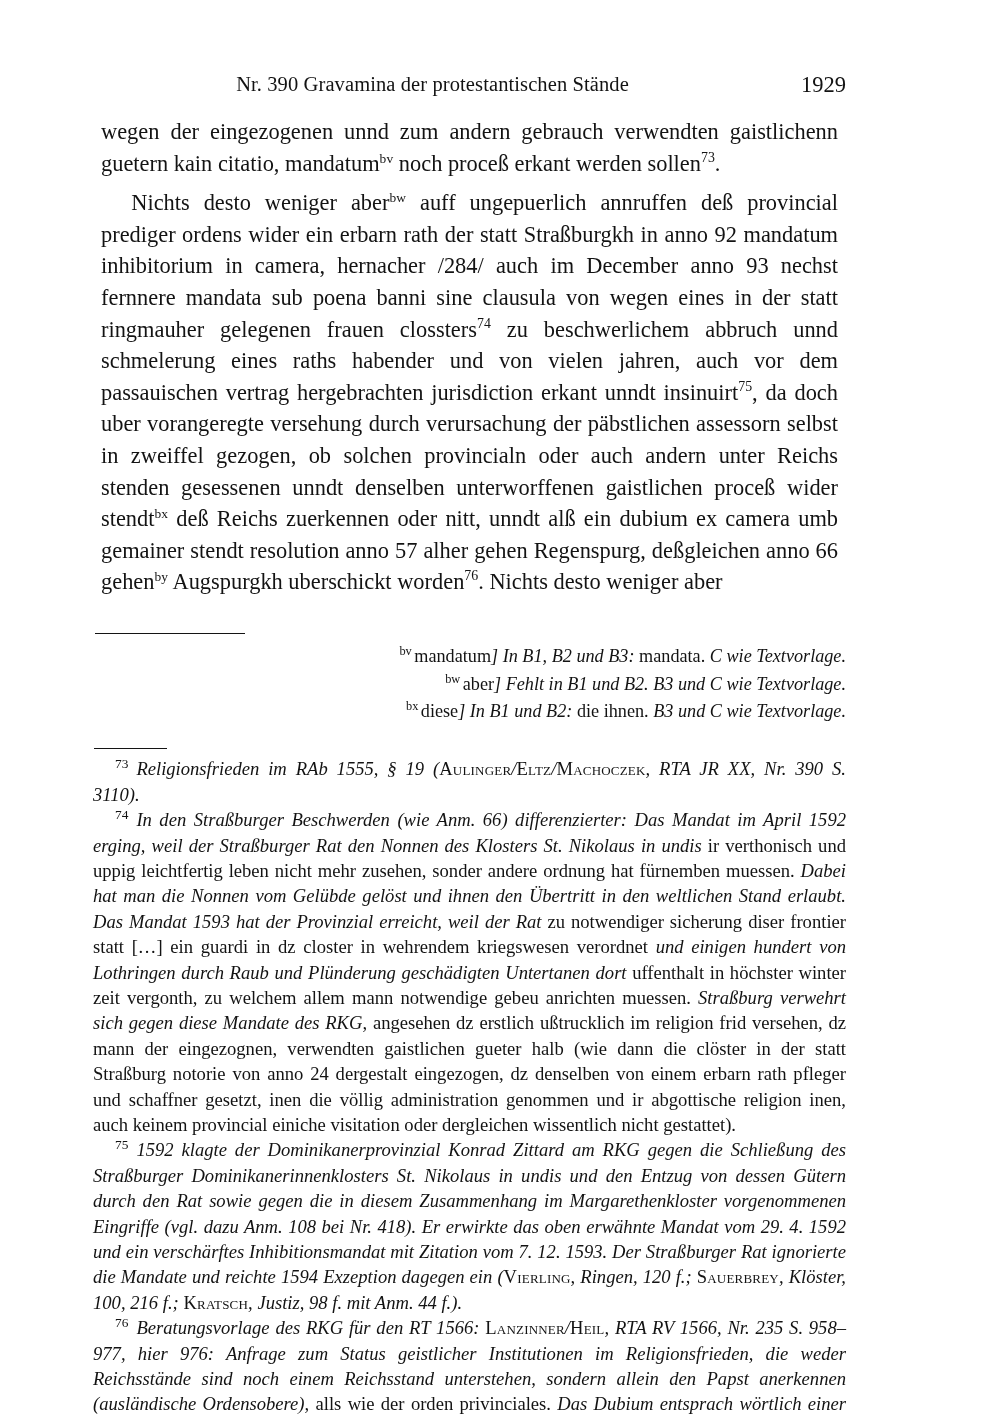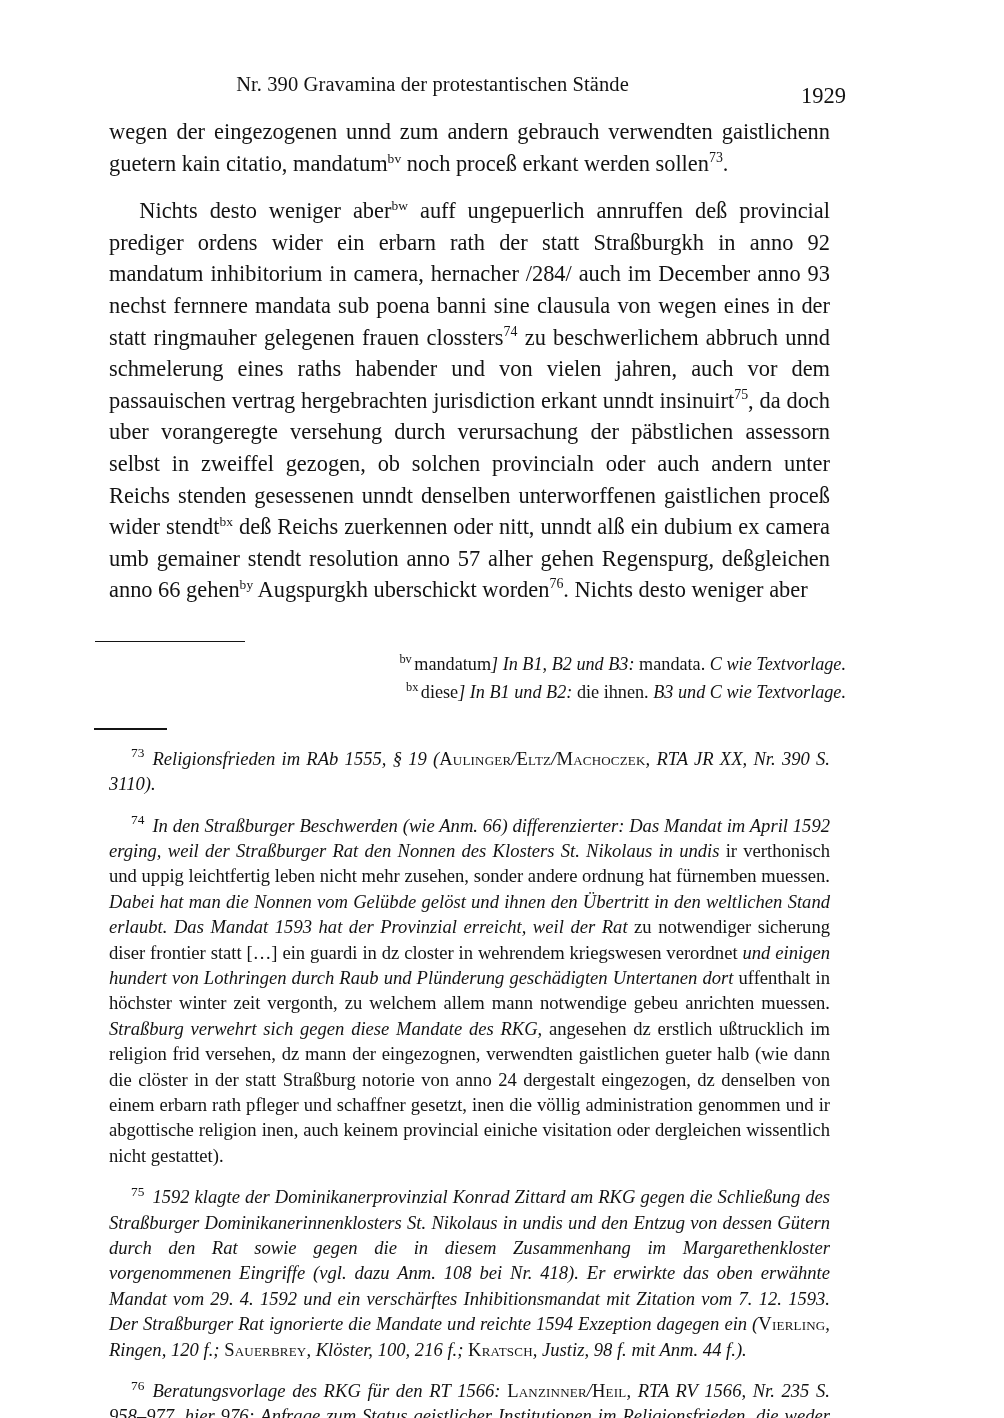--- a/index.html
+++ b/index.html
@@ -42,34 +42,34 @@
     position: absolute;
     left: 0;
     right: 0;
     text-align: center;
     padding-right: 74px;
     letter-spacing: 0.1px;
   }
   .runhead-folio {
     position: absolute;
     right: 0;
-    top: 12px;
+    top: 1px;
     font-size: 22.5px;
   }
 
   
   .body-text {
     font-size: 22.4px;
     line-height: 31.6px;
     text-align: justify;
     text-justify: inter-word;
     hyphens: manual;
   }
   .body-text p {
-    margin: 16px;
+    margin: 8px;
   }
   .body-text p.indent {
     text-indent: 1.35em;
   }
   .body-text p.first {
     margin-top: 4px;
   }
   sup {
     font-size: 0.62em;
     vertical-align: 0.62em;
@@ -115,21 +115,21 @@
     line-height: 25.4px;
     text-align: justify;
   }
   .fn-rule {
     width: 73px;
     height: 1.3px;
     background: #141414;
     margin: 0 0 7px 1px;
   }
   .fn {
-    margin: 16px;
+    margin: 0;
     text-indent: 22px;
   }
   .fn .fnum {
     font-size: 0.72em;
     vertical-align: 0.56em;
     line-height: 0;
     padding-right: 8px;
   }
   .sc {
     font-variant: small-caps;
@@ -151,20 +151,21 @@
 
     <div class="body-text">
       <p class="first" id="para-0">wegen der eingezogenen unnd zum andern gebrauch verwendten gaistlichenn guetern kain citatio, mandatum<span class="vsup">bv</span> noch proceß erkant werden sollen<sup>73</sup>.</p>
       <p class="indent" id="para-1">Nichts desto weniger aber<span class="vsup">bw</span> auff ungepuerlich annruffen deß provincial prediger ordens wider ein erbarn rath der statt Straßburgkh in anno 92 mandatum inhibitorium in camera, hernacher /284/ auch im December anno 93 nechst fernnere mandata sub poena banni sine clausula von wegen eines in der statt ringmauher gelegenen frauen clossters<sup>74</sup> zu beschwerlichem abbruch unnd schmelerung eines raths habender und von vielen jahren, auch vor dem passauischen vertrag hergebrachten jurisdiction erkant unndt insinuirt<sup>75</sup>, da doch uber vorangeregte versehung durch verursachung der päbstlichen assessorn selbst in zweiffel gezogen, ob solchen provincialn oder auch andern unter Reichs stenden gesessenen unndt denselben unterworffenen gaistlichen proceß wider stendt<span class="vsup">bx</span> deß Reichs zuerkennen oder nitt, unndt alß ein dubium ex camera umb gemainer stendt resolution anno 57 alher gehen Regenspurg, deßgleichen anno 66 gehen<span class="vsup">by</span> Augspurgkh uberschickt worden<sup>76</sup>. Nichts desto weniger aber</p>
     </div>
 
     <div class="apparatus">
       <div class="app-rule"></div>
       <div id="apparatus-list">
           <div class="app-line"><span class="marker">bv</span><span>mandatum</span><span class="it">]</span><span class="it"> In B1, B2 und B3:</span><span class="rm"> mandata.</span><span class="it"> C wie Textvorlage.</span></div>
+          <div class="app-line"><span class="marker">bw</span><span>aber</span><span class="it">]</span><span class="it"> Fehlt in B1 und B2. B3 und C wie Textvorlage.</span></div>
           <div class="app-line"><span class="marker">bx</span><span>diese</span><span class="it">]</span><span class="it"> In B1 und B2:</span><span class="rm"> die ihnen.</span><span class="it"> B3 und C wie Textvorlage.</span></div>
         </div>
     </div>
 
     <div class="footnotes">
       <div class="fn-rule"></div>
       <div id="footnote-list">
           <p class="fn"><span class="fnum">73</span><span class="it">Religionsfrieden im RAb 1555, § 19 (</span><span class="sc">Aulinger</span><span class="it">/</span><span class="sc">Eltz</span><span class="it">/</span><span class="sc">Machoczek</span><span class="it">, RTA JR XX, Nr. 390 S. 3110).</span></p>
           <p class="fn"><span class="fnum">74</span><span class="it">In den Straßburger Beschwerden (wie Anm. 66) differenzierter: Das Mandat im April 1592 erging, weil der Straßburger Rat den Nonnen des Klosters St. Nikolaus in undis </span><span class="rm">ir verthonisch und uppig leichtfertig leben nicht mehr zusehen, sonder andere ordnung hat fürnemben muessen. </span><span class="it">Dabei hat man die Nonnen vom Gelübde gelöst und ihnen den Übertritt in den weltlichen Stand erlaubt. Das Mandat 1593 hat der Provinzial erreicht, weil der Rat </span><span class="rm">zu notwendiger sicherung diser frontier statt […] ein guardi in dz closter in wehrendem kriegswesen verordnet </span><span class="it">und einigen hundert von Lothringen durch Raub und Plünderung geschädigten Untertanen dort </span><span class="rm">uffenthalt in höchster winter zeit vergonth, zu welchem allem mann notwendige gebeu anrichten muessen. </span><span class="it">Straßburg verwehrt sich gegen diese Mandate des RKG, </span><span class="rm">angesehen dz erstlich ußtrucklich im religion frid versehen, dz mann der eingezognen, verwendten gaistlichen gueter halb (wie dann die clöster in der statt Straßburg notorie von anno 24 dergestalt eingezogen, dz denselben von einem erbarn rath pfleger und schaffner gesetzt, inen die völlig administration genommen und ir abgottische religion inen, auch keinem provincial einiche visitation oder dergleichen wissentlich nicht gestattet).</span></p>
           <p class="fn"><span class="fnum">75</span><span class="it">1592 klagte der Dominikanerprovinzial Konrad Zittard am RKG gegen die Schließung des Straßburger Dominikanerinnenklosters St. Nikolaus in undis und den Entzug von dessen Gütern durch den Rat sowie gegen die in diesem Zusammenhang im Margarethenkloster vorgenommenen Eingriffe (vgl. dazu Anm. 108 bei Nr. 418). Er erwirkte das oben erwähnte Mandat vom 29. 4. 1592 und ein verschärftes Inhibitionsmandat mit Zitation vom 7. 12. 1593. Der Straßburger Rat ignorierte die Mandate und reichte 1594 Exzeption dagegen ein (</span><span class="sc">Vierling</span><span class="it">, Ringen, 120 f.; </span><span class="sc">Sauerbrey</span><span class="it">, Klöster, 100, 216 f.; </span><span class="sc">Kratsch</span><span class="it">, Justiz, 98 f. mit Anm. 44 f.).</span></p>

